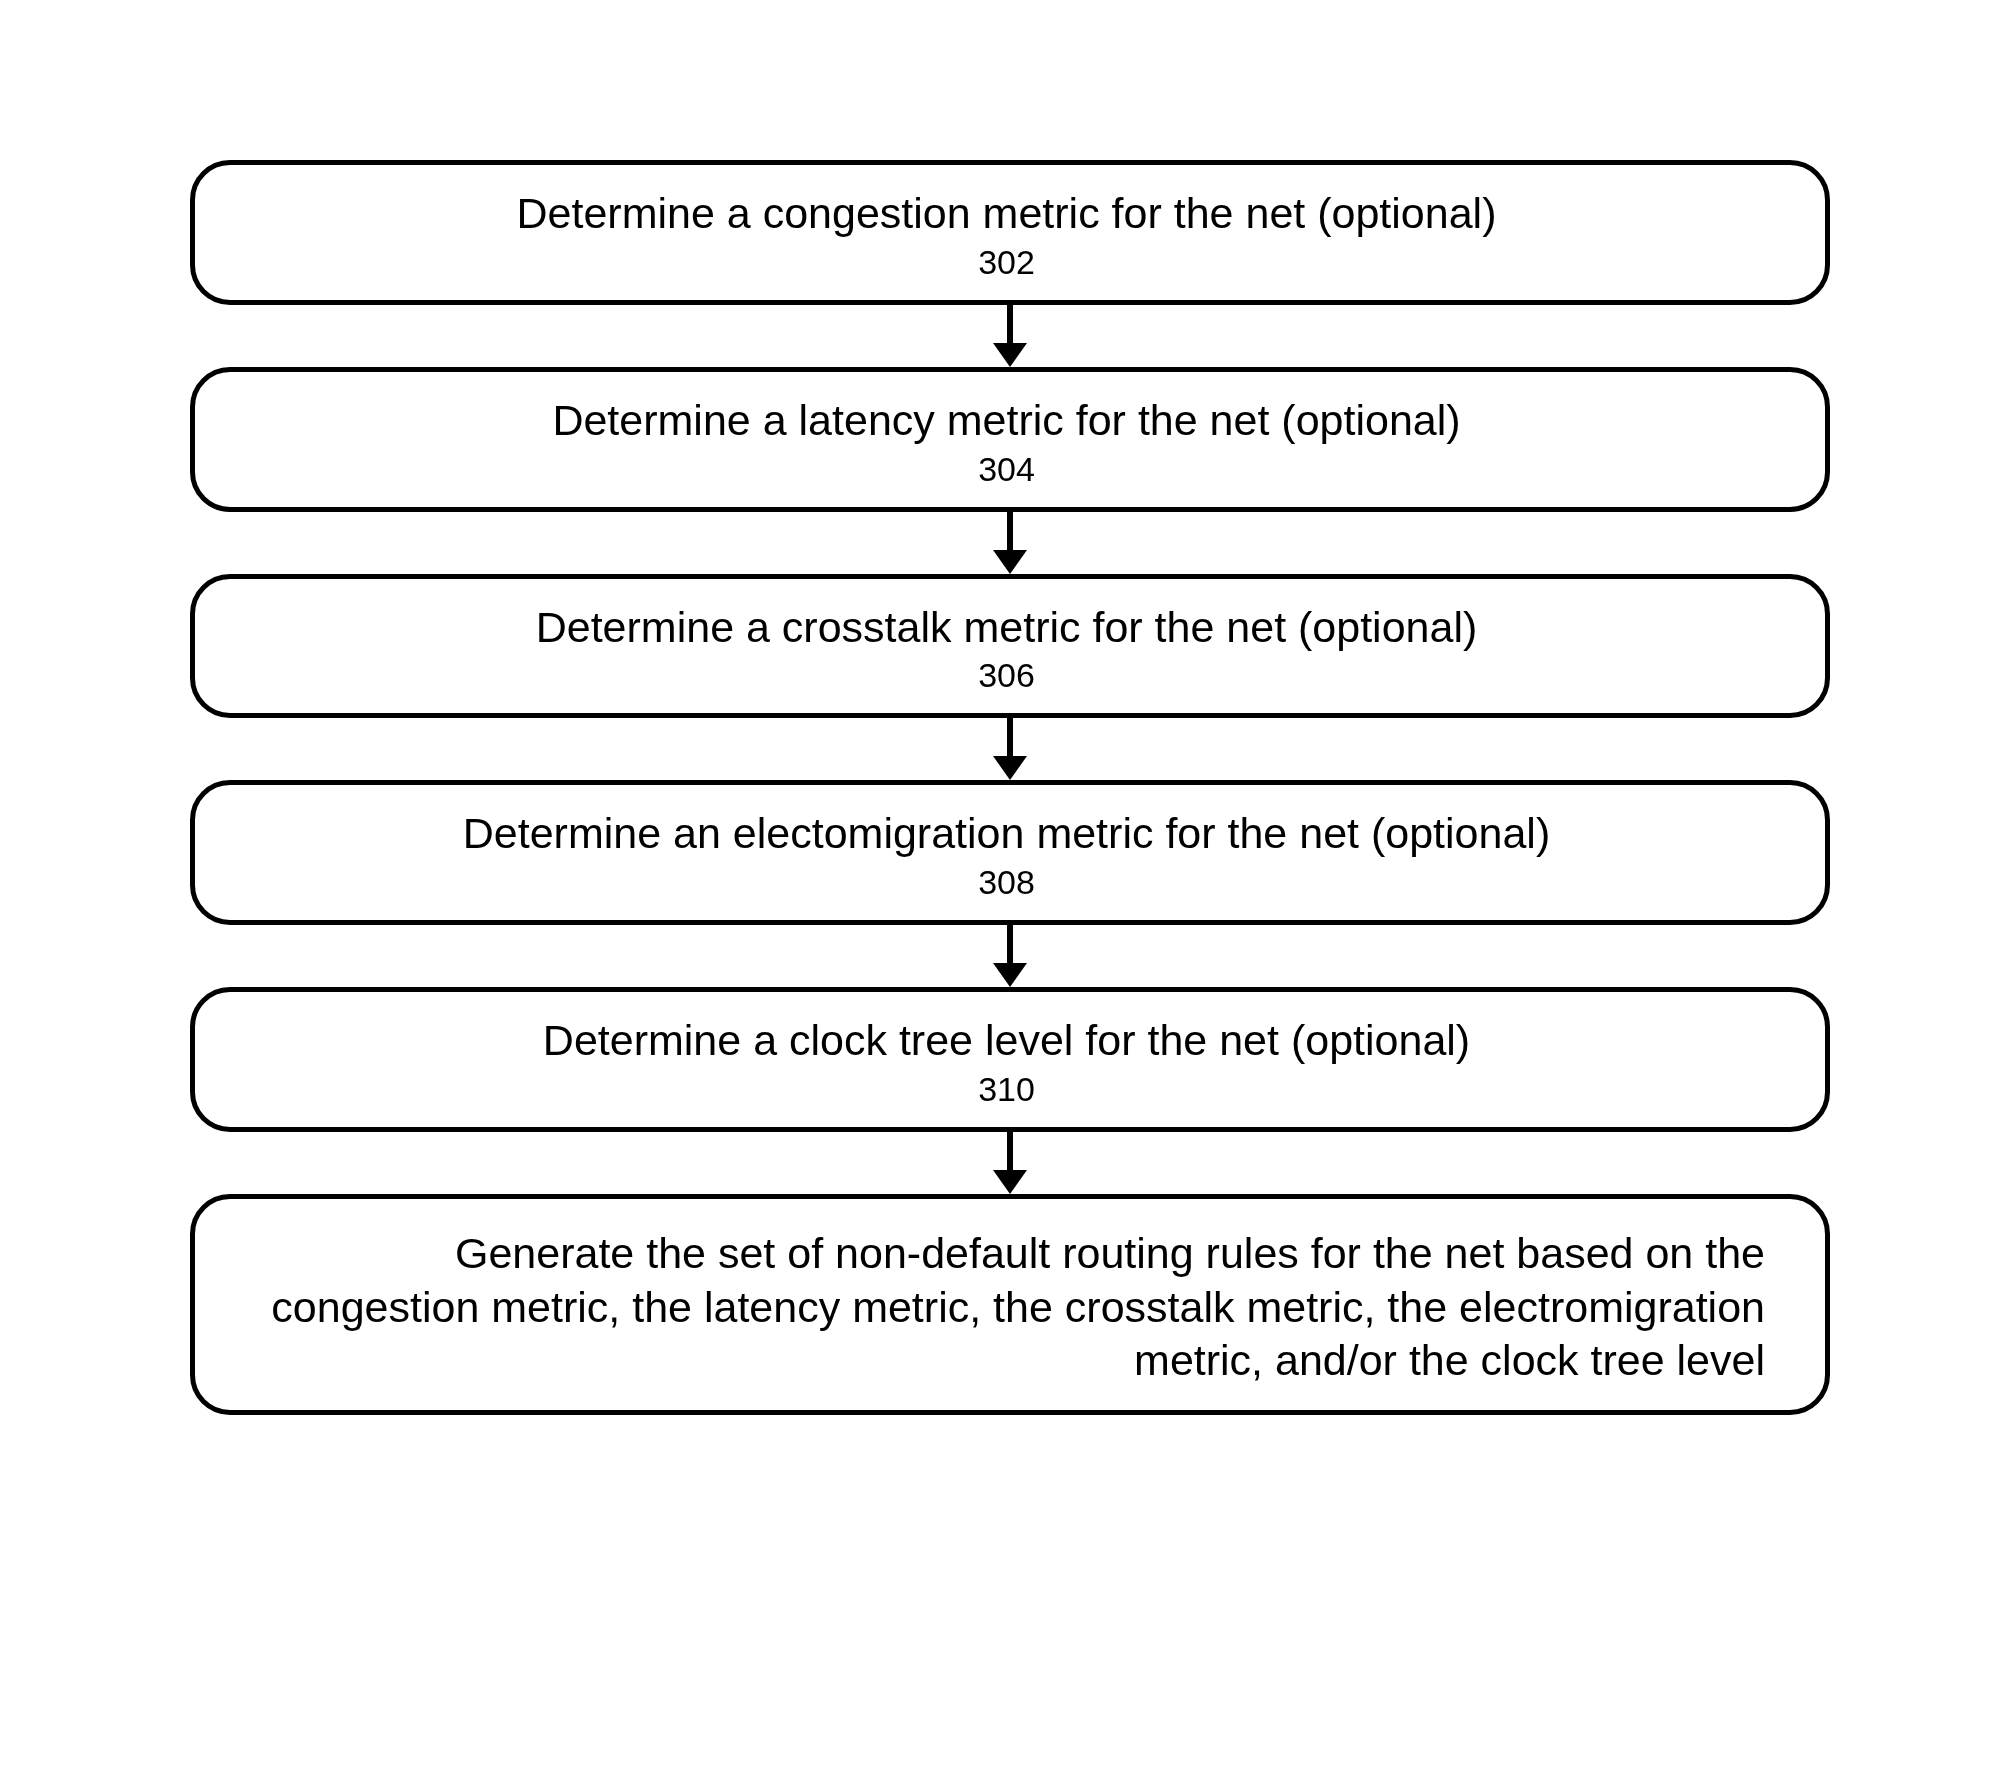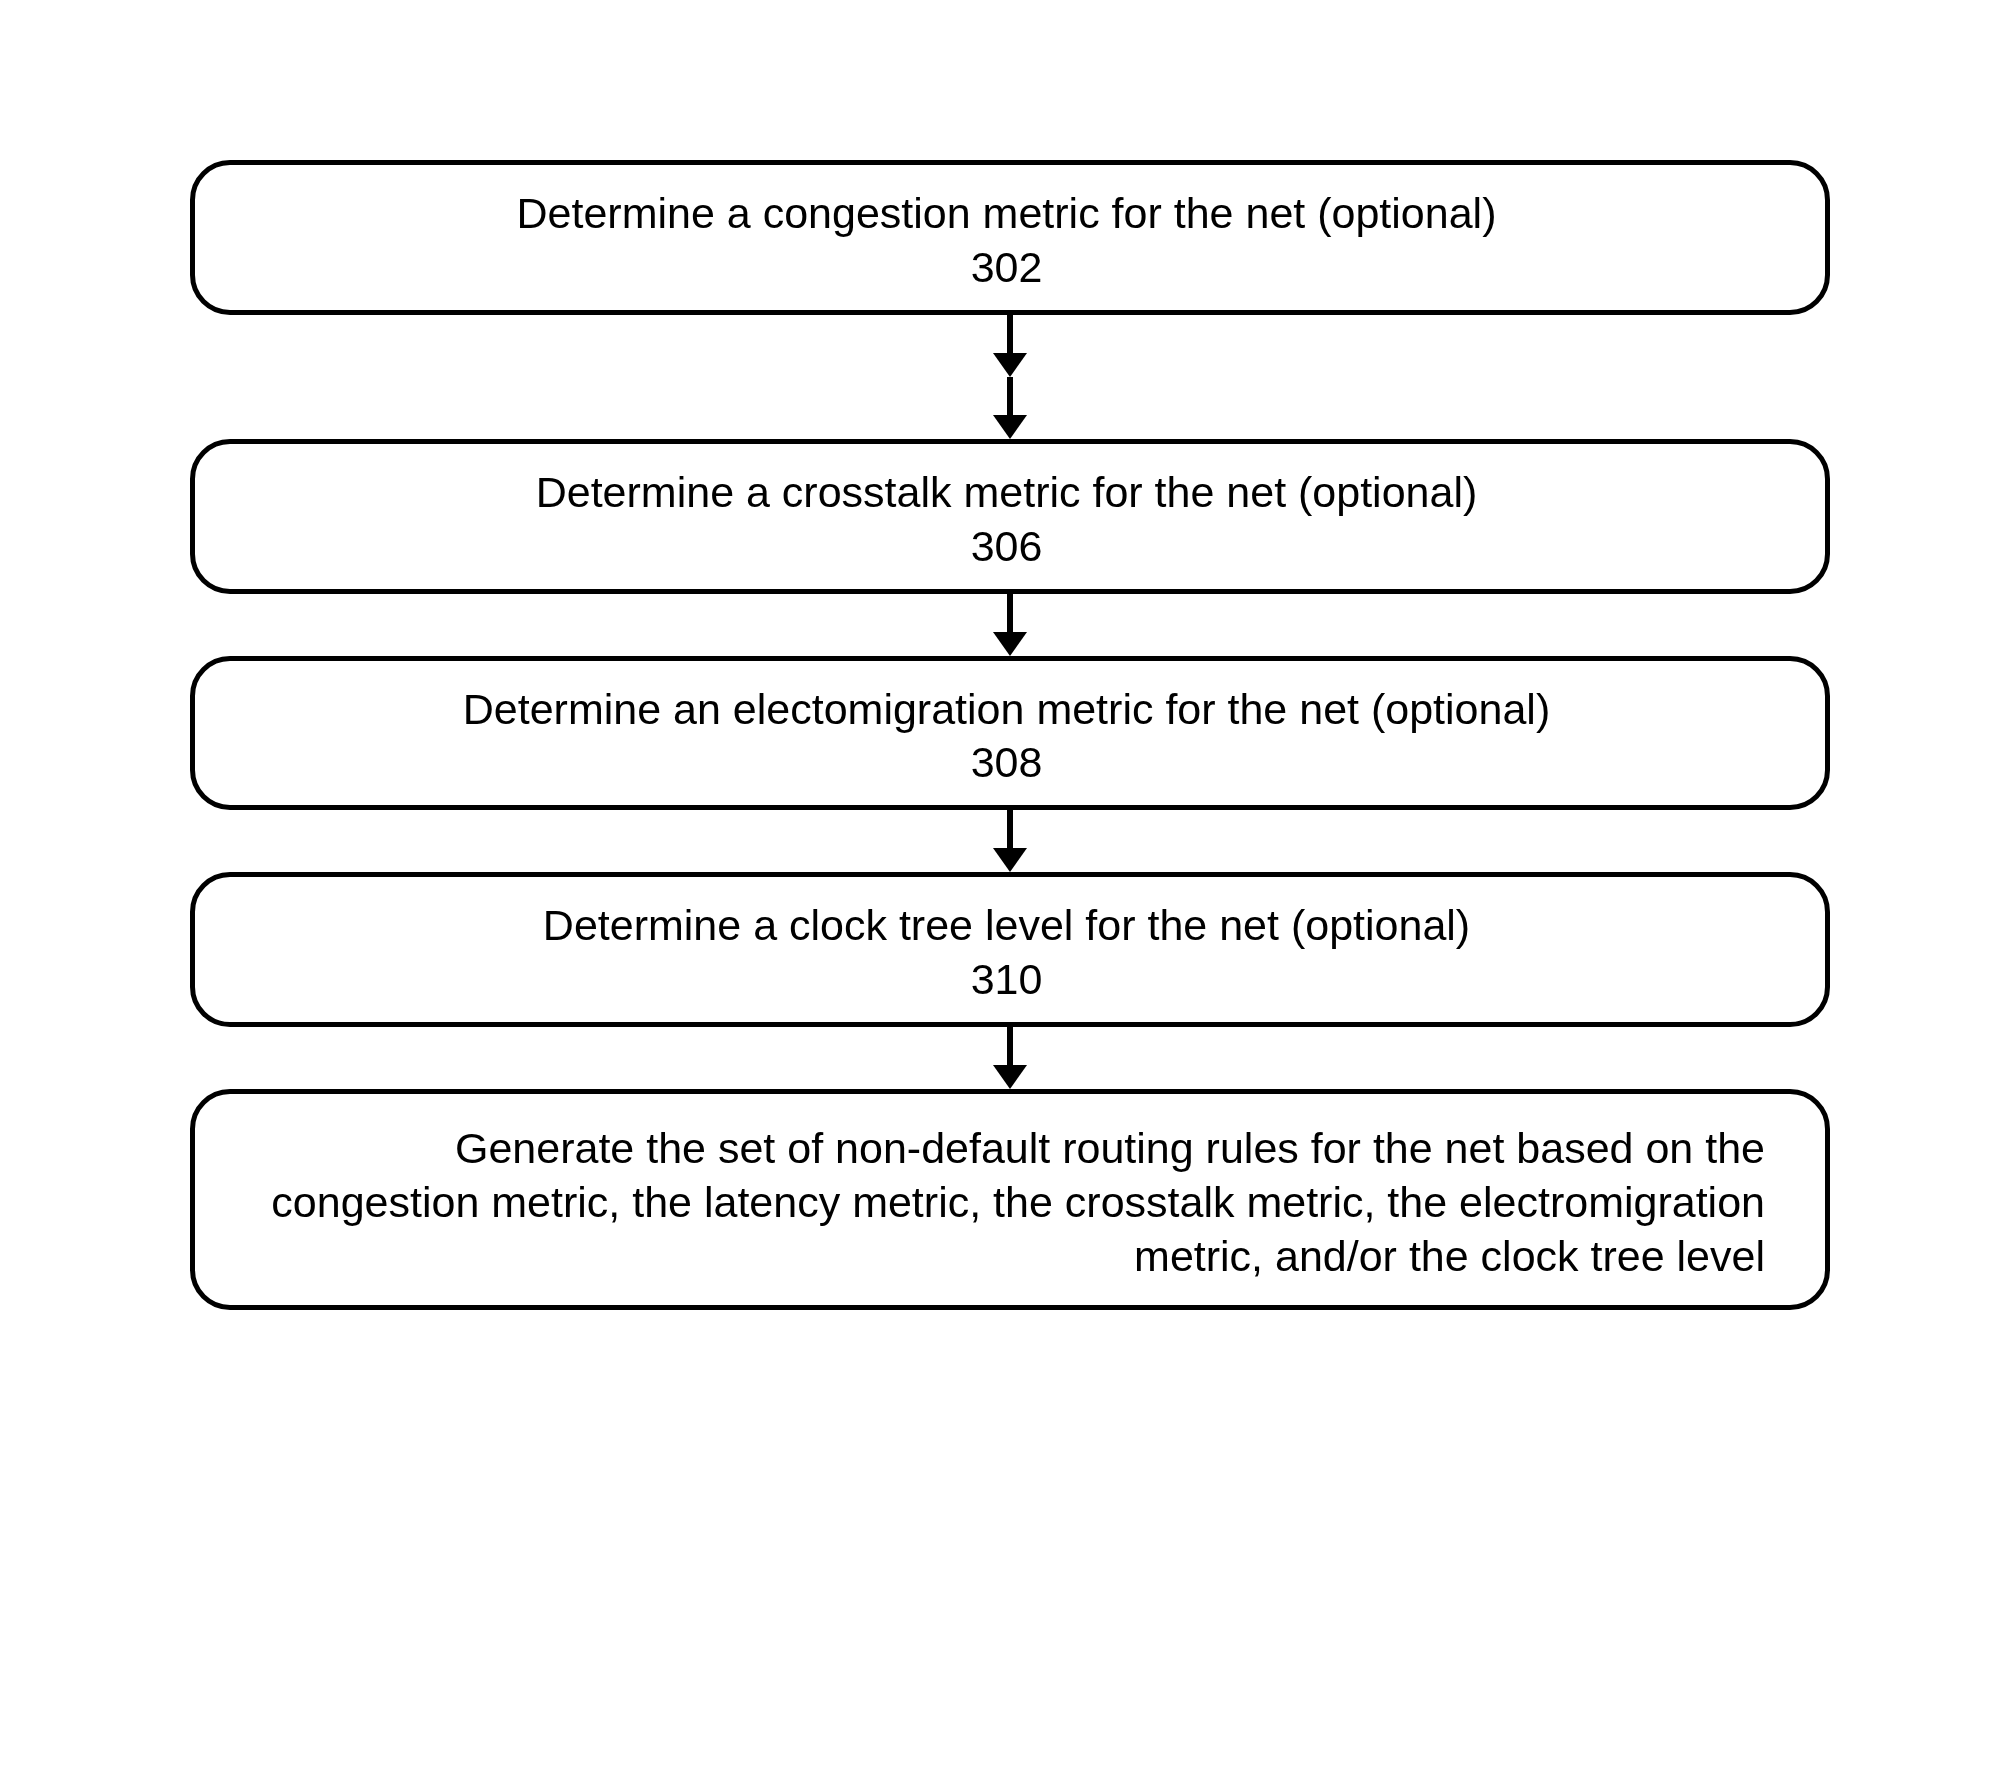--- a/index.html
+++ b/index.html
@@ -30,21 +30,21 @@
       padding: 22px 40px 18px 33px;
       text-align: center;
       background: #fff;
     }
     .box-text {
       font-size: 43px;
       line-height: 1.25;
       color: #000;
     }
     .box-num {
-      font-size: 43px;
+      font-size: 34px;
       color: #000;
       margin-top: 2px;
     }
     .arrow {
       display: flex;
       flex-direction: column;
       align-items: center;
       height: 62px;
       position: relative;
     }
@@ -76,20 +76,24 @@
       <div class="box-text">Determine a congestion metric for the net (optional)</div>
       <div class="box-num">302</div>
     </div>
     <div class="arrow">
       <div class="arrow-line"></div>
       <div class="arrow-head"></div>
     </div>
   </div>
 
   <div class="step-group">
+    <div class="box">
+      <div class="box-text">Determine a latency metric for the net (optional)</div>
+      <div class="box-num">304</div>
+    </div>
     <div class="arrow">
       <div class="arrow-line"></div>
       <div class="arrow-head"></div>
     </div>
   </div>
 
   <div class="step-group">
     <div class="box">
       <div class="box-text">Determine a crosstalk metric for the net (optional)</div>
       <div class="box-num">306</div>

